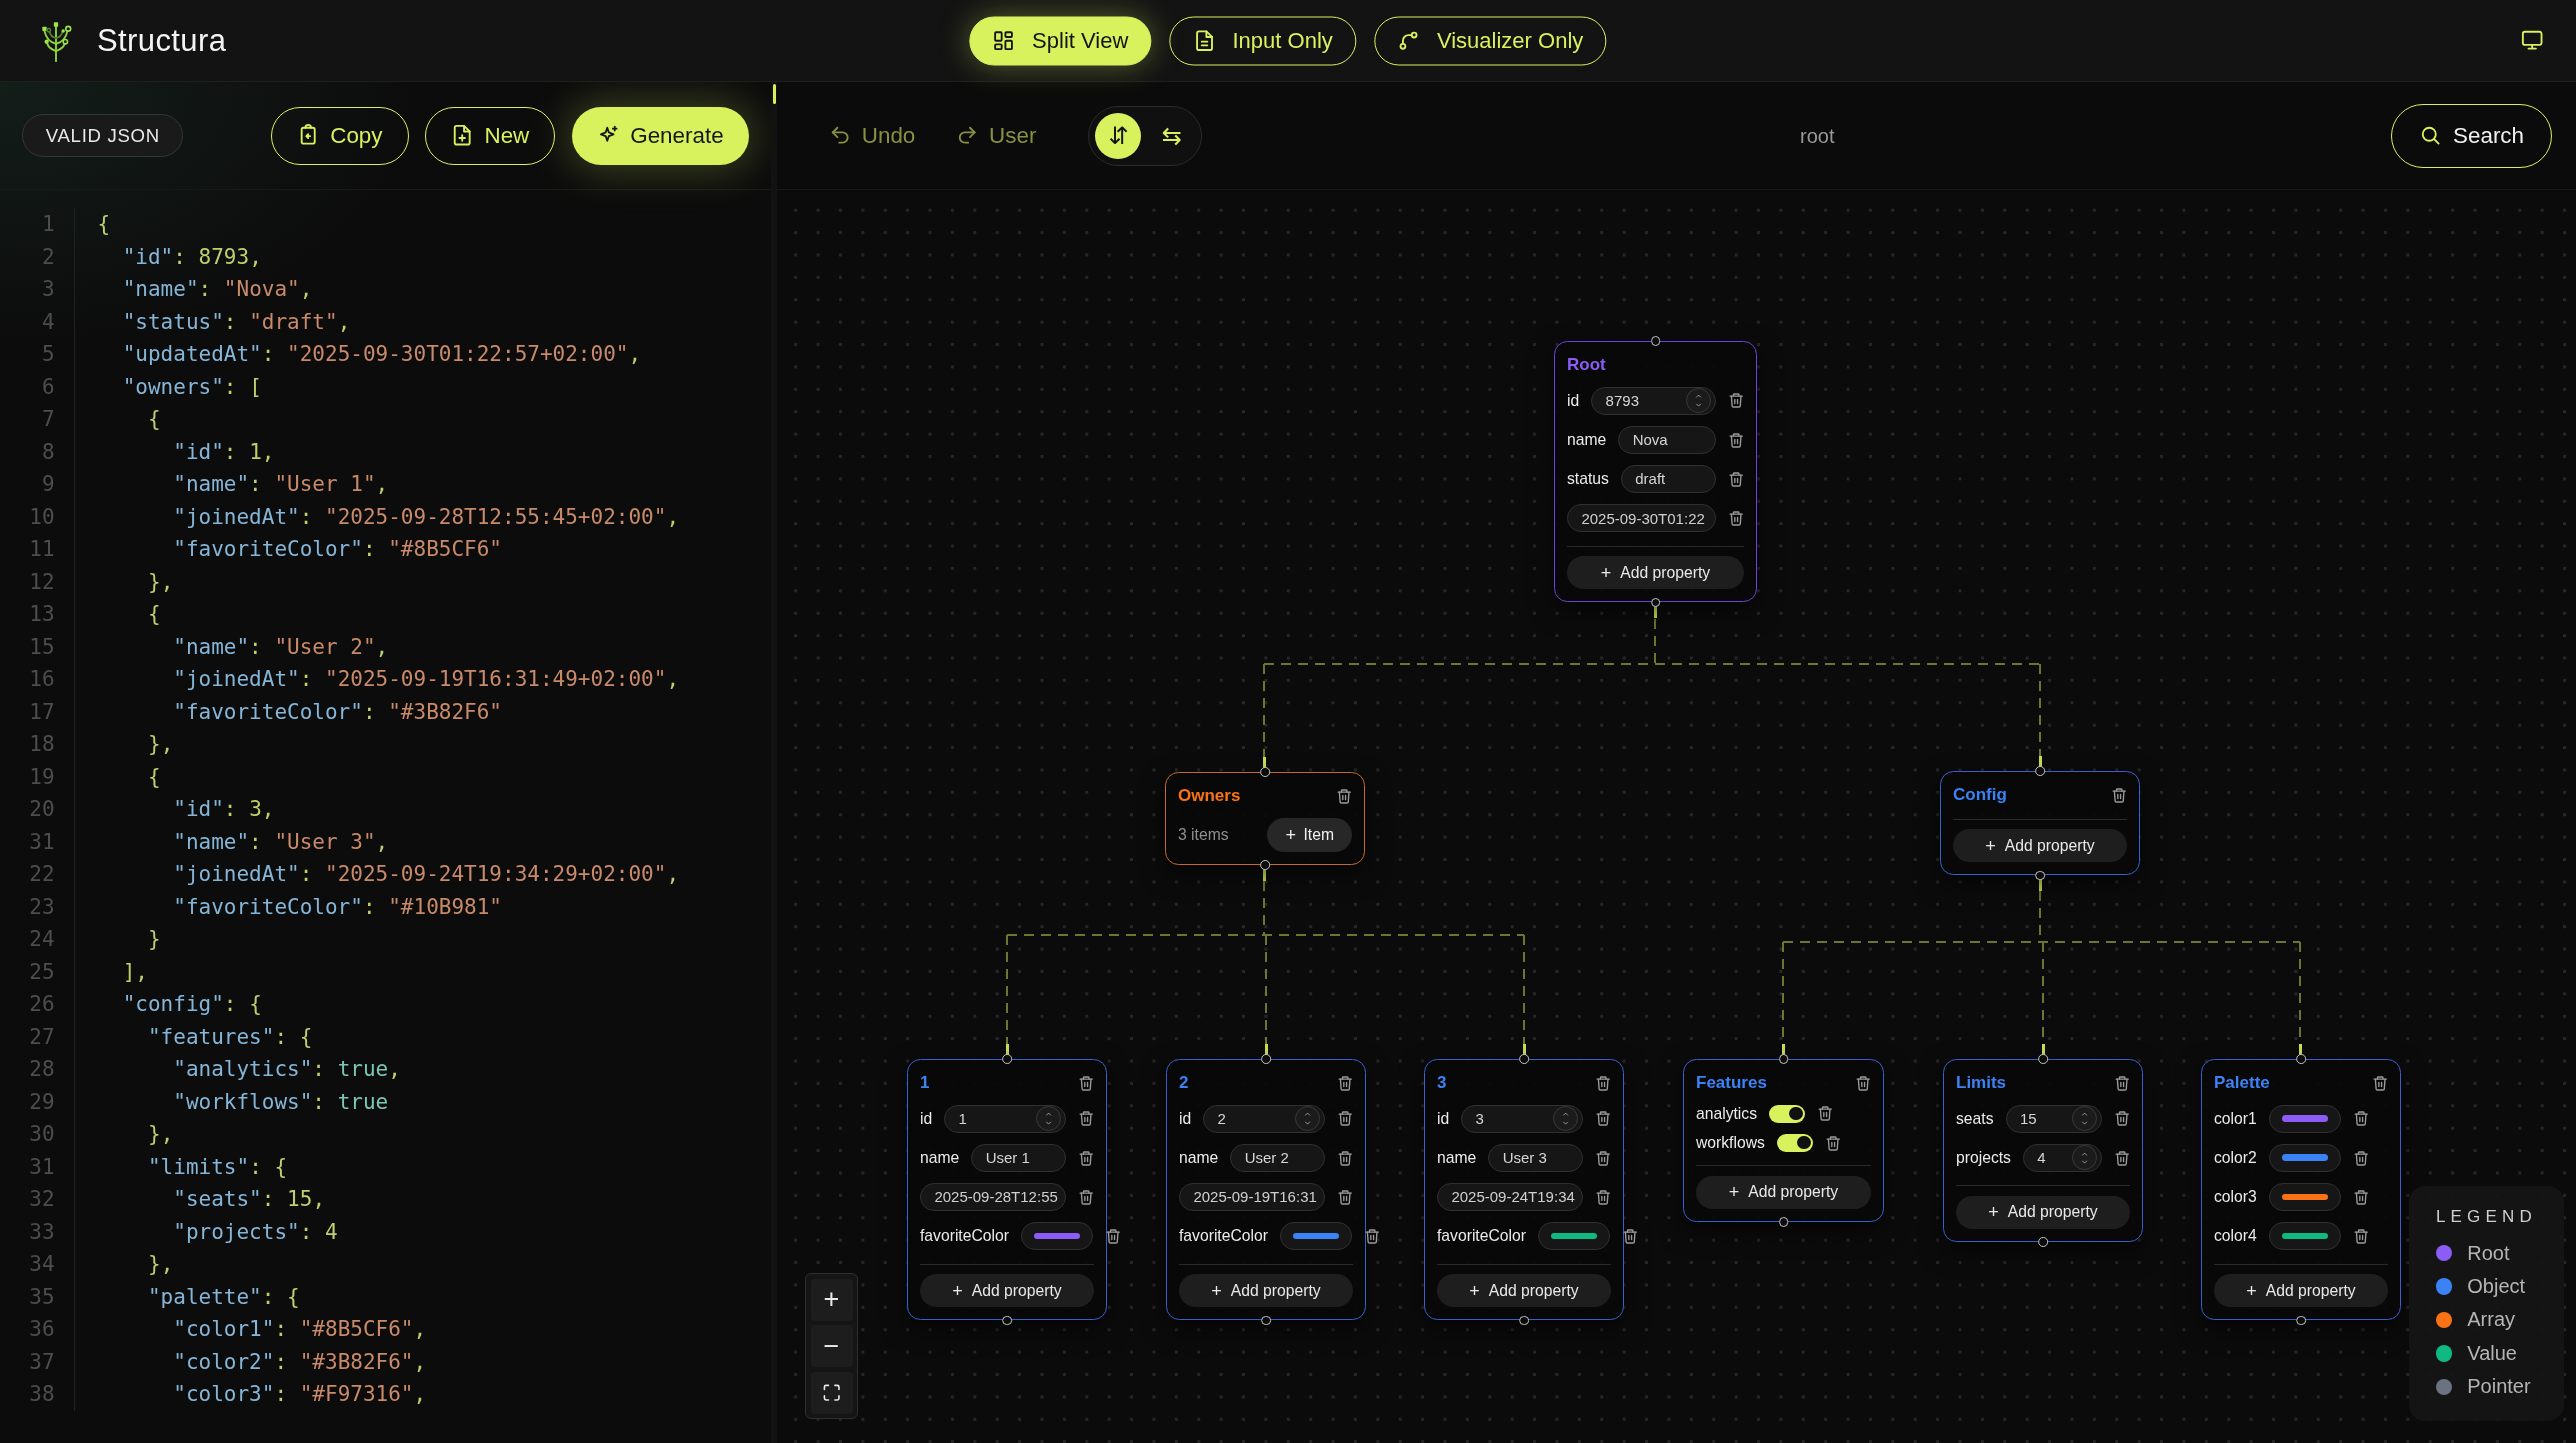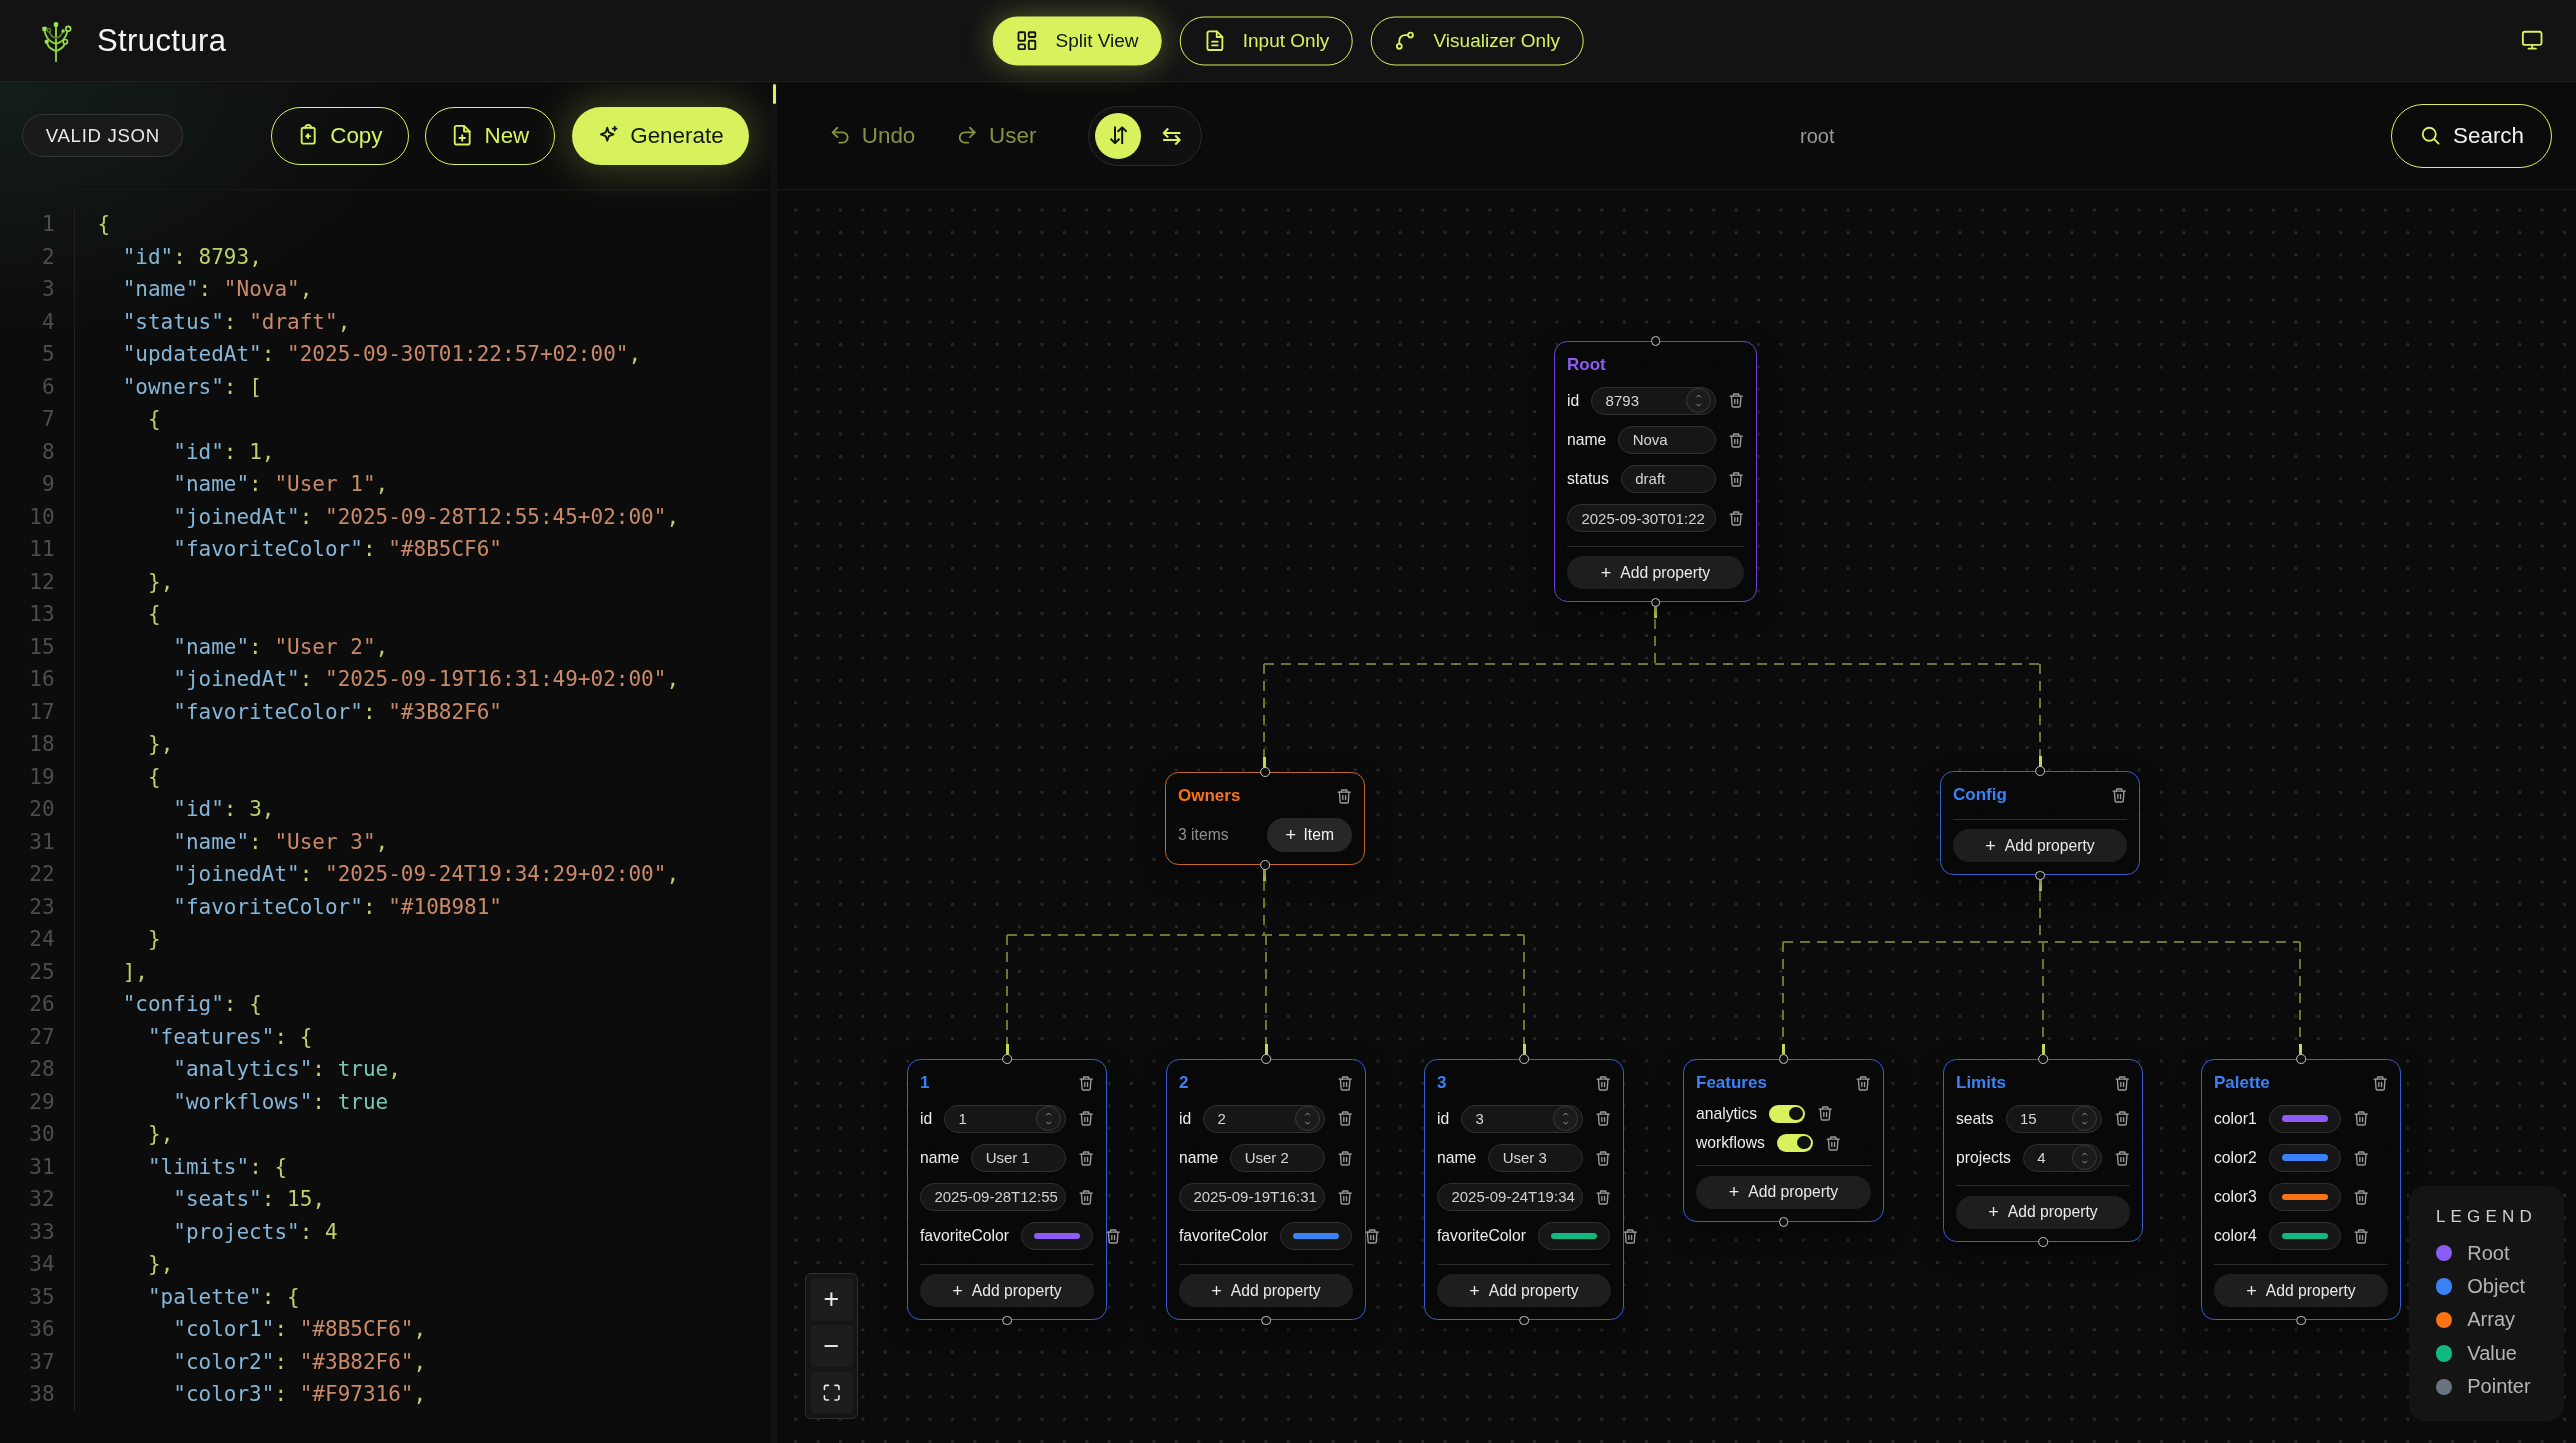--- a/index.html
+++ b/index.html
@@ -16,21 +16,21 @@
 
   
   header{height:82px;background:#131313;border-bottom:0.7px solid #1f1f1f;
     display:flex;align-items:center;padding:0 33px;position:relative}
   .brand{display:flex;align-items:center;gap:18px}
   .logo{width:46px;height:46px}
   .app-title{font-size:31px;color:#f4f4f4;letter-spacing:0.4px}
   .view-tabs{position:absolute;left:50%;top:50%;transform:translate(-50%,-50%);
     display:flex;gap:18px}
   .tab{display:flex;align-items:center;gap:17px;height:49px;padding:0 22.4px;
-    border-radius:745px;font-size:19px;border:1.5px solid var(--accent);color:var(--accent)}
+    border-radius:745px;font-size:22px;border:1.5px solid var(--accent);color:var(--accent)}
   .tab.active{background:var(--accent);color:#141414;border-color:var(--accent);
     box-shadow:0 0 31px rgba(216,242,94,.35)}
   .monitor-btn{margin-left:auto;color:var(--accent);display:flex}
 
   
   .main{display:flex;height:calc(100% - 82px)}
   .editor-pane{width:771px;flex:none;display:flex;flex-direction:column;background:var(--panel);
     background-image:radial-gradient(671px 417px at 0% 0%, rgba(34,66,52,.33), transparent 62%)}
   .divider{width:6px;background:#121212;position:relative;flex:none}
   .divider::after{content:"";position:absolute;top:2.2px;left:1.5px;width:3px;height:19.4px;

